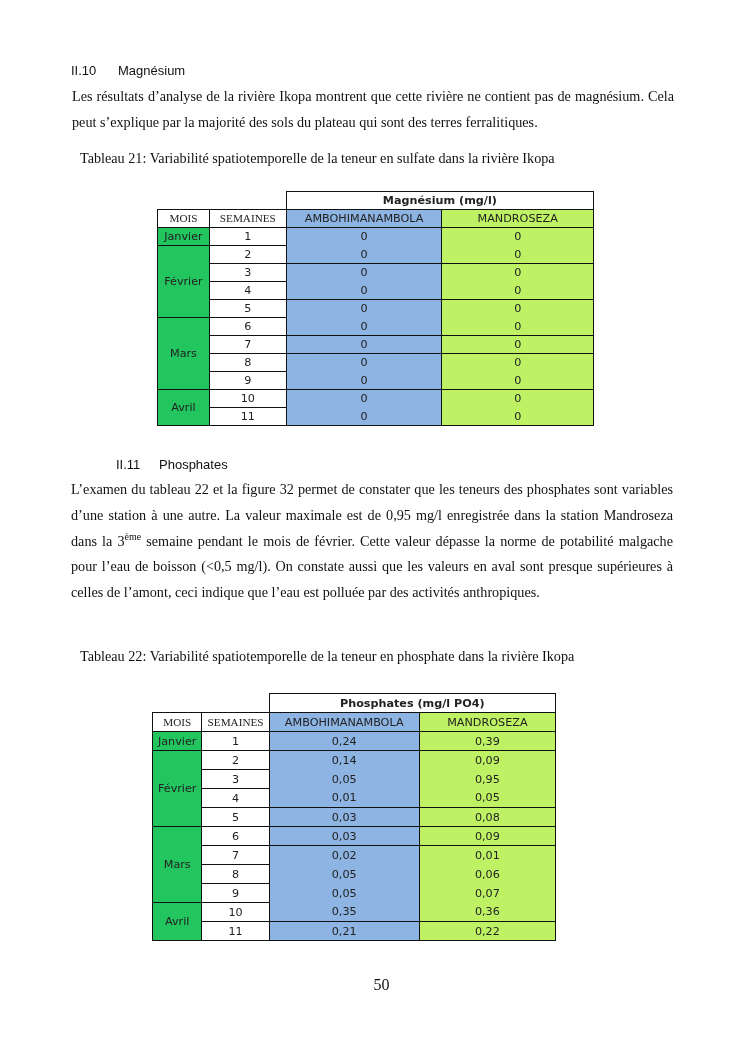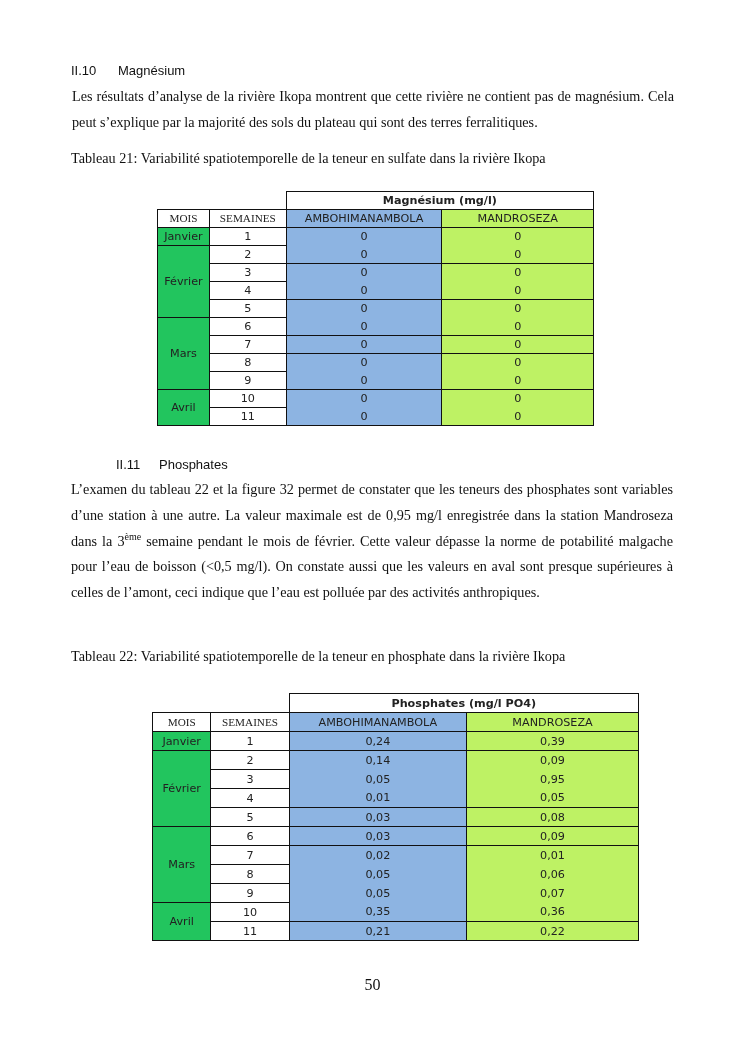--- a/index.html
+++ b/index.html
@@ -1,17 +1,17 @@
 <!DOCTYPE html>
 <html><head>
   <meta charset="utf-8">
   <style>
     html, body { margin: 0; padding: 0; background: #ffffff; }
     body { width: 745px; height: 1053px; position: relative; overflow: hidden; color: #111; }
-    .serif { font-family: "Liberation Serif", "DejaVu Serif", serif; }
+    .serif { font-family: "Liberation Serif", "DejaVu Serif", serif; margin-left: 9px; }
     .sans { font-family: "Liberation Sans", "DejaVu Sans", sans-serif; }
     .heading { position: absolute; font-size: 13px; color: #111; }
     .heading .num { display: inline-block; }
     .para { position: absolute; left: 71px; width: 602px; font-size: 14.2px; line-height: 25.8px; text-align: justify; }
     .caption { position: absolute; left: 71px; font-size: 14.2px; }
     sup { font-size: 10px; vertical-align: 6px; line-height: 0; }
 
     table.dt { position: absolute; border-collapse: collapse; font-family: "DejaVu Sans", "Liberation Sans", sans-serif; font-size: 11.2px; color: #222; }
     table.dt td { padding: 0; text-align: center; height: 17px; line-height: 17px; border: none; }
     td.b { border: 1px solid #111 !important; font-family: Liberation Serif, serif; }
@@ -113,21 +113,21 @@
       </tr>
     </tbody>
 </table>
 
 <div class="heading sans" style="left:116px; top:457px;">
   <span class="num" style="width:43px;">II.11</span><span>Phosphates</span>
 </div>
 <p class="para serif" style="top:477px; margin:0;"><span>L’examen du tableau 22 et la figure 32 permet de constater que les teneurs des phosphates sont variables d’une station à une autre. La valeur maximale est de 0,95 mg/l enregistrée dans la station Mandroseza dans la 3</span><sup>ème</sup><span> semaine pendant le mois de février. Cette valeur dépasse la norme de potabilité malgache pour l’eau de boisson (&lt;0,5 mg/l). On constate aussi que les valeurs en aval sont presque supérieures à celles de l’amont, ceci indique que l’eau est polluée par des activités anthropiques.</span></p>
 <div class="caption serif" style="top:648px;">Tableau 22: Variabilité spatiotemporelle de la teneur en phosphate dans la rivière Ikopa</div>
 
-<table class="dt" id="t22" style="left:152px; top:693px; width:487px;padding-left:48px;">
+<table class="dt" id="t22" style="left:152px; top:693px; width:404px;padding-left:48px;">
   <colgroup>
       <col style="width:53px">
       <col style="width:71px">
       <col style="width:161px">
       <col style="width:156px">
     </colgroup>
   <tbody>
       <tr style="height:19px">
         <td class="empty" colspan="2"></td>
         <td class="title" colspan="2">Phosphates (mg/l PO4)</td>

